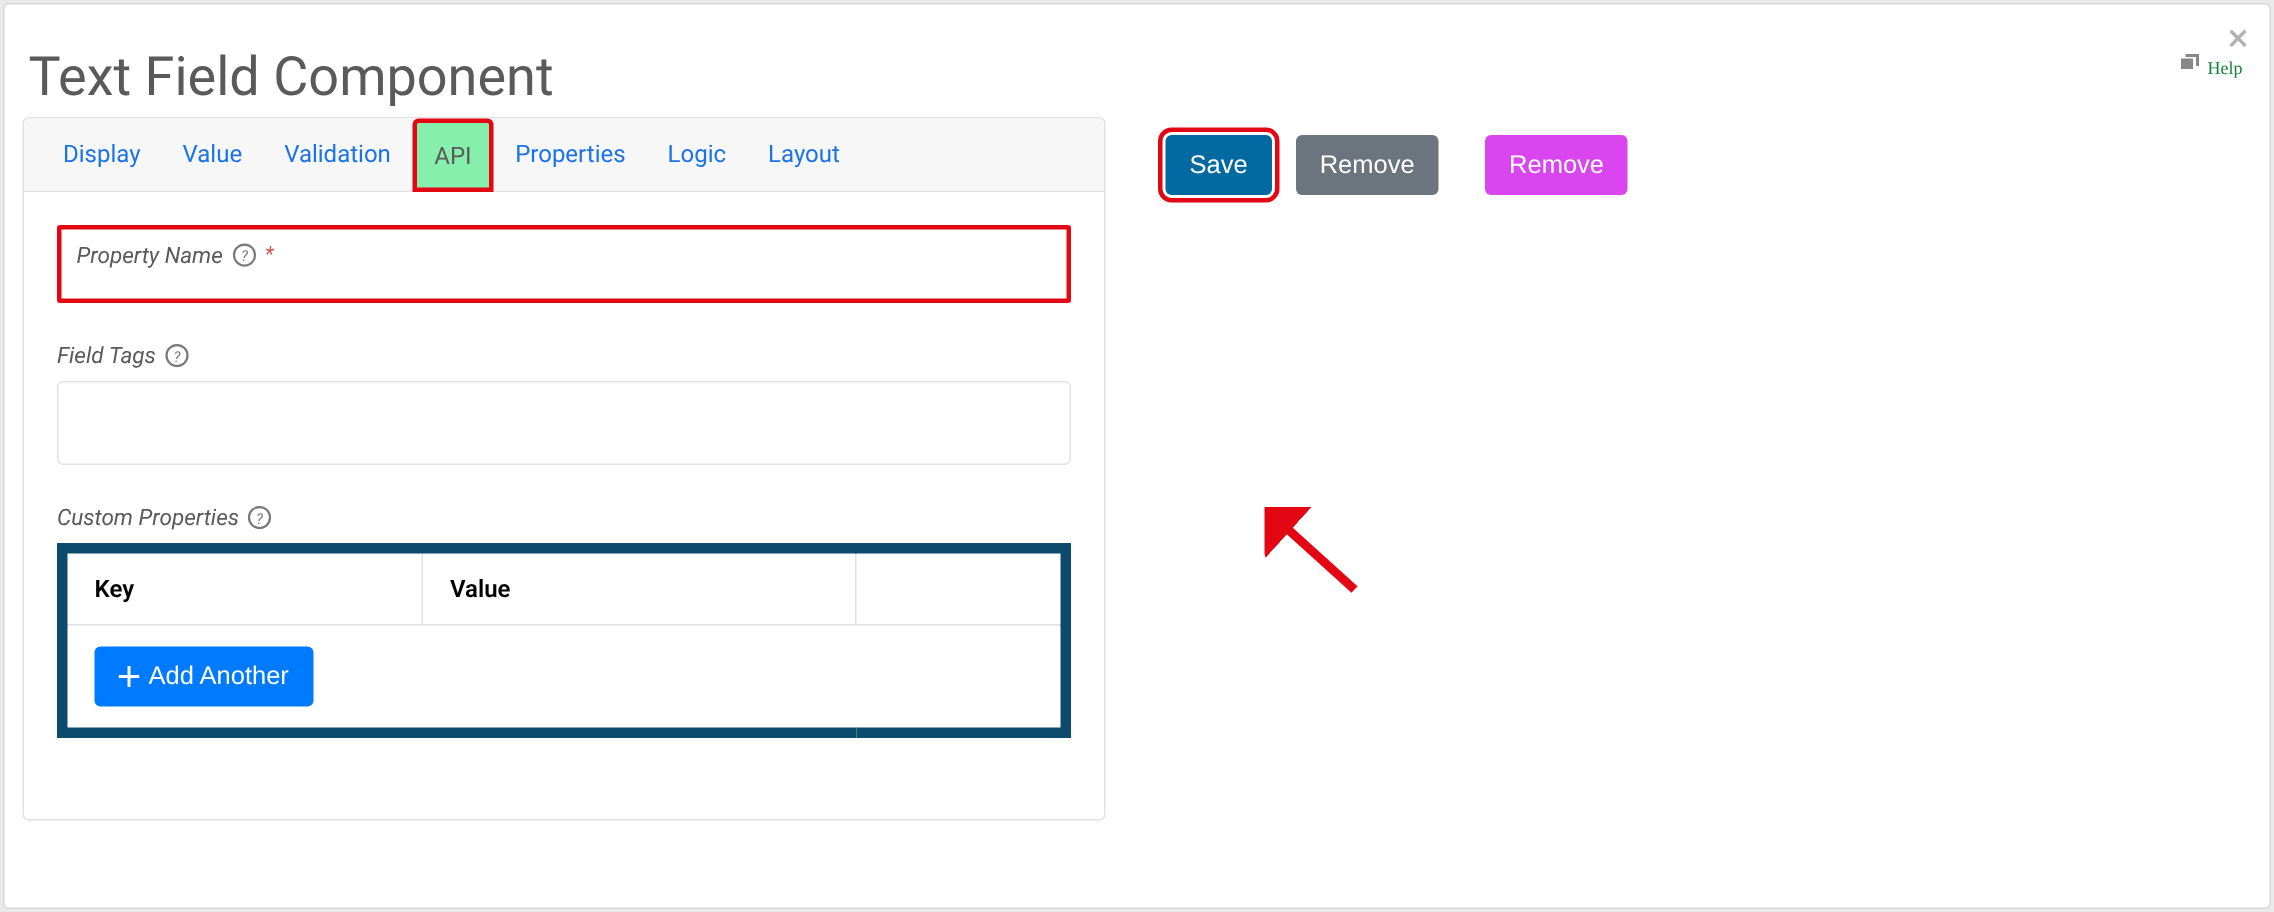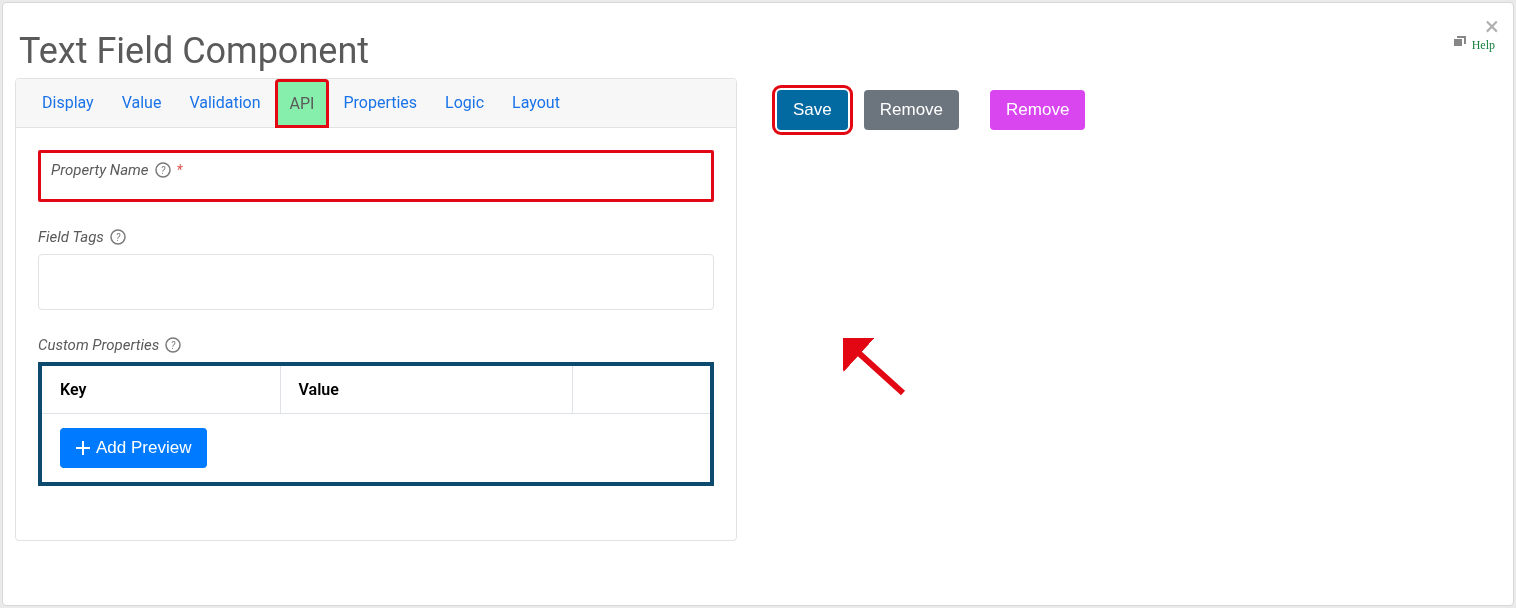--- a/index.html
+++ b/index.html
@@ -35,21 +35,21 @@
   .form-label { font-size:15px; color:#5a5a5a; margin-bottom:8px; display:flex; align-items:center; gap:6px;font-style:italic; }
   .help-icon { width:16px; height:16px; color:#7a7a7a; }
   .req { color:#d9534f; font-size:14px; }
   .form-input {
     width:100%; padding:12px 14px; font-size:18px; border:1px solid #ced4da; border-radius:4px; color:#495057;
   }
   .tags-box {
     width:100%; height:56px; border:1px solid #e2e2e2; border-radius:4px; background:#fff;
   }
   .hl-box { border:3px solid #e30613; padding:8px 10px 12px 10px; border-radius:2px; }
-  .table { width:100%; border:4px solid #0c4a6e; border-collapse:collapse; }
+  .table { width:100%; border:7px solid #0c4a6e; border-collapse:collapse; }
   .table th { text-align:left; padding:14px 18px; font-size:16px; font-weight:600; border-bottom:1px solid #dee2e6; border-right:1px solid #dee2e6; }
   .table th:last-child { border-right:none; width:140px; }
   .table td { padding:14px 18px; border-right:1px solid #dee2e6; }
   .table td:last-child { border-right:none; }
   .btn { display:inline-flex; align-items:center; gap:6px; padding:10px 16px; font-size:17px; border:none; border-radius:4px; cursor:pointer; color:#fff; }
   .btn-primary { background:#007bff; }
   .btn-success { background:#0369a1; }
   .btn-secondary { background:#6c757d; }
   .btn-danger { background:#d946ef;margin-left:15px; }
   .preview-head { padding:22px 26px; border-bottom:1px solid #e2e2e2; }
@@ -127,21 +127,21 @@
                   <th></th>
                 </tr>
               </thead>
               <tbody>
                 <tr>
                   <td colspan="3">
                     <button class="btn btn-primary">
                       <svg width="14" height="14" viewBox="0 0 14 14">
                           <path d="M6 0h2v6h6v2H8v6H6V8H0V6h6z" fill="#fff"></path>
                         </svg>
-                      <span>Add Preview</span>
+                      <span>Add Another</span>
                     </button>
                   </td>
                 </tr>
               </tbody>
             </table>
           </div>
 
         </div>
       </div>
     </div>

